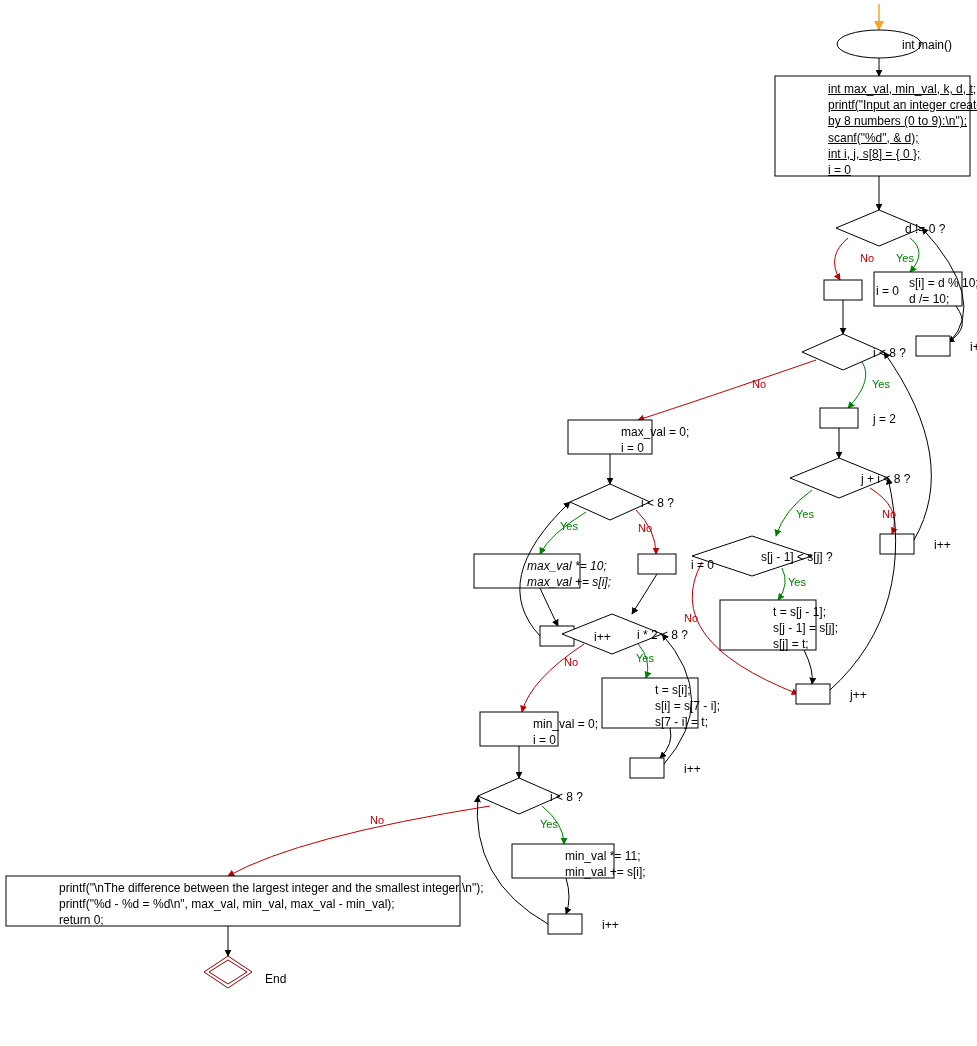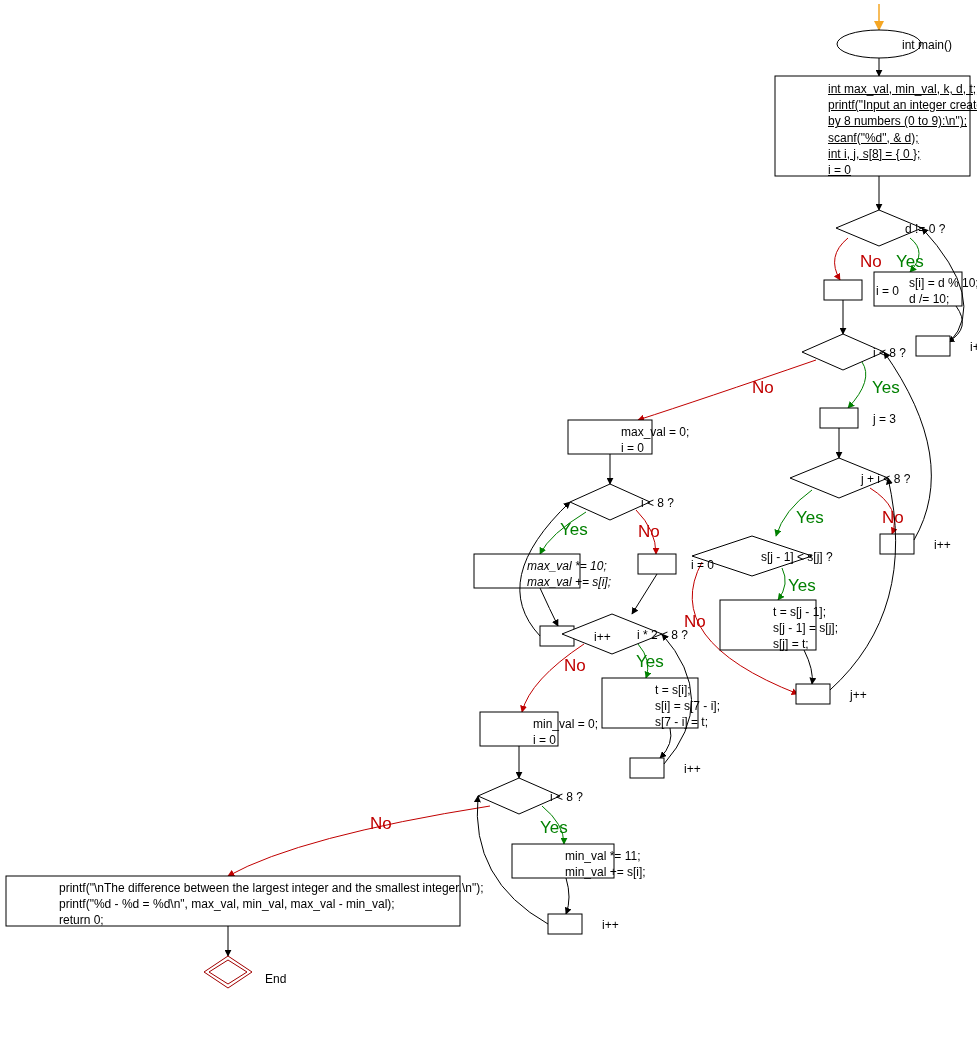--- a/index.html
+++ b/index.html
@@ -16,21 +16,21 @@
   svg { display: block; }
   .node-text {
     position: absolute;
     font-size: 12px;
     line-height: 1.35;
     white-space: pre;
     padding-left: 47px;
   }
   .edge-label {
     position: absolute;
-    font-size: 17px;
+    font-size: 11px;
   }
   .yes { color: #008000; }
   .no  { color: #c00000; }
 </style>
 </head>
 <body>
 
 <svg width="977" height="1046" viewBox="0 0 977 1046">
   <defs>
     <marker id="arrow-black" viewBox="0 0 10 10" refX="9" refY="5" markerWidth="7" markerHeight="7" orient="auto-start-reverse">
@@ -178,21 +178,21 @@
 int i, j, s[8] = { 0 };
 i = 0</div>
 <div class="node-text" style="left:858px; top:221px;">d != 0 ?</div>
 <div class="node-text" style="left:862px; top:275px;">s[i] = d % 10;
 d /= 10;</div>
 <div class="node-text" style="left:829px; top:283px;">i = 0</div>
 <div class="node-text" style="left:923px; top:339px;">i++</div>
 <div class="node-text" style="left:826px; top:345px;">i &lt; 8 ?</div>
 <div class="node-text" style="left:574px; top:424px;">max_val = 0;
 i = 0</div>
-<div class="node-text" style="left:826px; top:411px;">j = 3</div>
+<div class="node-text" style="left:826px; top:411px;">j = 2</div>
 <div class="node-text" style="left:814px; top:471px;">j + i &lt; 8 ?</div>
 <div class="node-text" style="left:714px; top:549px;">s[j - 1] &lt; s[j] ?</div>
 <div class="node-text" style="left:887px; top:537px;">i++</div>
 <div class="node-text" style="left:726px; top:604px;">t = s[j - 1];
 s[j - 1] = s[j];
 s[j] = t;</div>
 <div class="node-text" style="left:803px; top:687px;">j++</div>
 <div class="node-text" style="left:594px; top:495px;">i &lt; 8 ?</div>
 <div class="node-text" style="left:480px; top:558px;font-style:italic;">max_val *= 10;
 max_val += s[i];</div>

